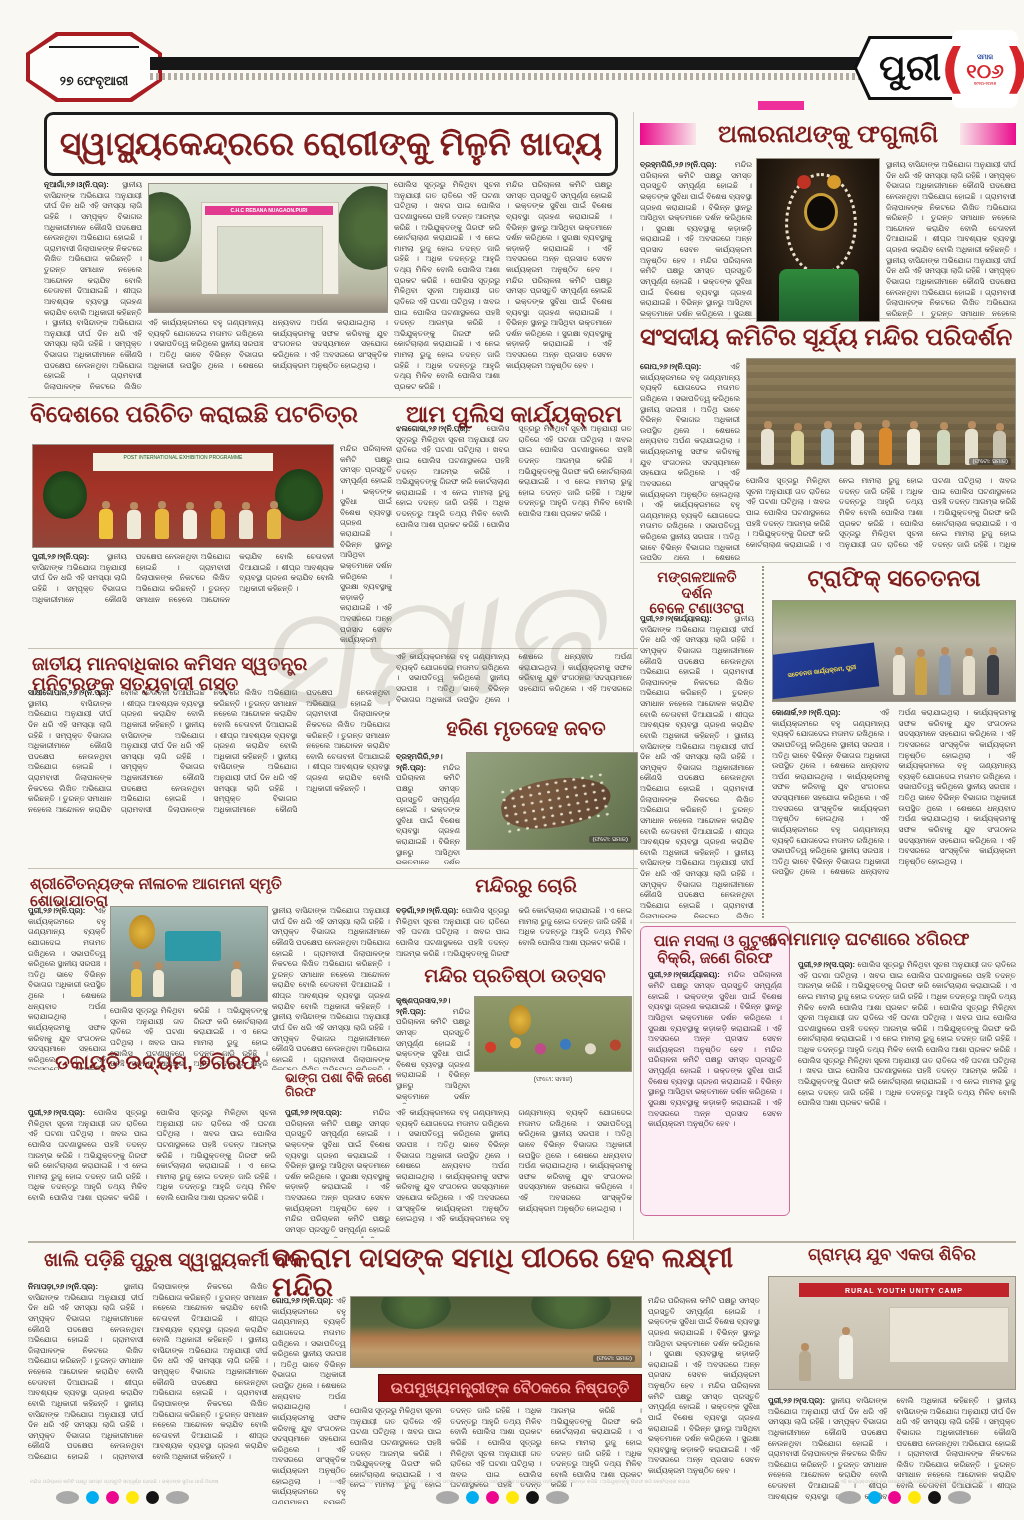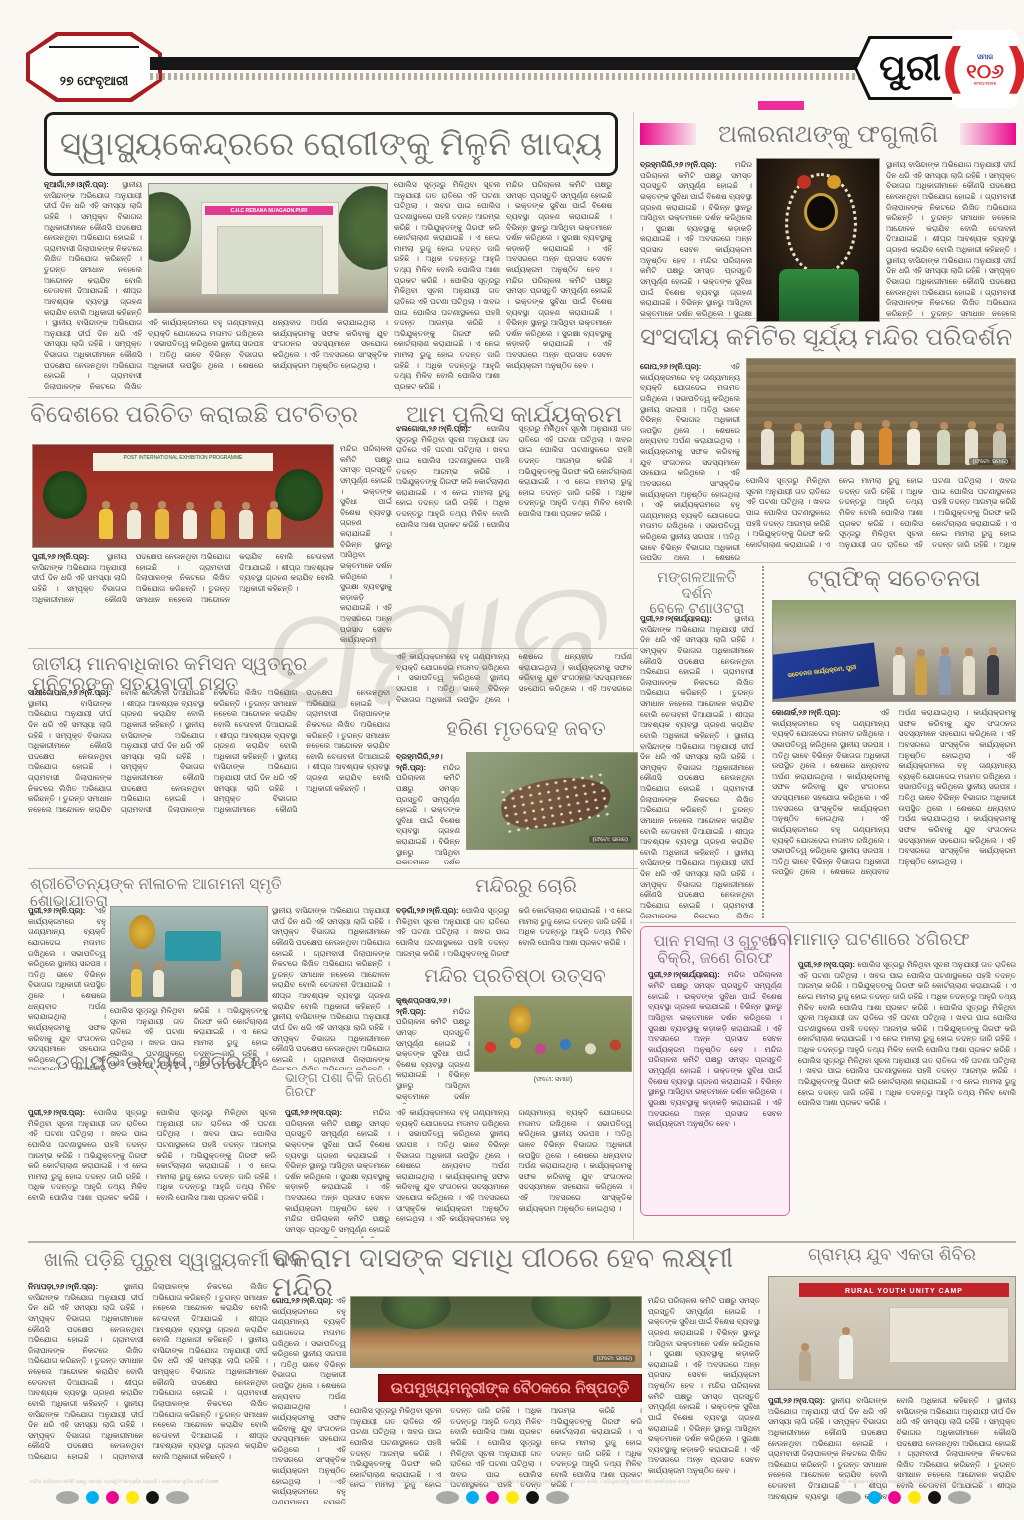--- a/index.html
+++ b/index.html
@@ -1,19 +1,19 @@
 <!DOCTYPE html>
 <html><head>
 <meta charset="utf-8">
 <style>
   html,body{margin:0;padding:0;background:#e9e6df;}
   .page{position:relative;width:1024px;height:1520px;background:#faf8f2;overflow:hidden;
         font-family:"Liberation Sans","DejaVu Sans",sans-serif;color:#1c1c1c;}
   .abs{position:absolute;}
-  .hl{font-weight:normal;color:#737373;line-height:1.08;letter-spacing:0;}
+  .hl{font-weight:bold;color:#7f1d1d;line-height:1.08;letter-spacing:0;}
   .body{font-size:7.6px;line-height:1.4;text-align:justify;color:#222;overflow:hidden;}
   .dl{font-weight:bold;}
   .cols2{column-count:2;column-gap:9px;}
   .cols3{column-count:3;column-gap:9px;}
   .cols4{column-count:4;column-gap:9px;}
   .center{text-align:center;}
   .photo{position:absolute;overflow:hidden;border:1px solid #9a9488;box-sizing:border-box;}
   .cap{position:absolute;font-size:6px;color:#fff;background:rgba(60,55,50,.6);padding:0 3px;border-radius:2px;white-space:nowrap;}
   .rule-h{position:absolute;border-top:1px solid #c6c0b4;}
   .rule-v{position:absolute;border-left:1px solid #d2ccc0;}

